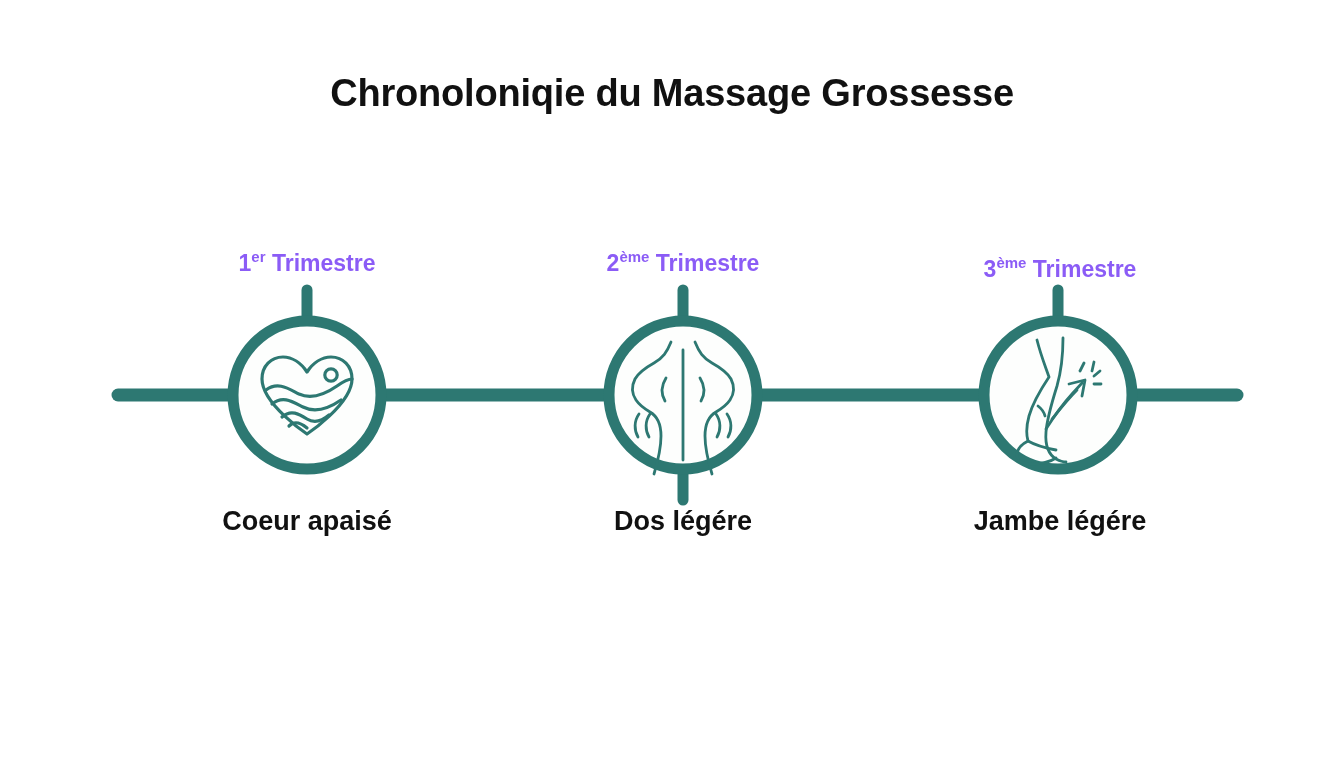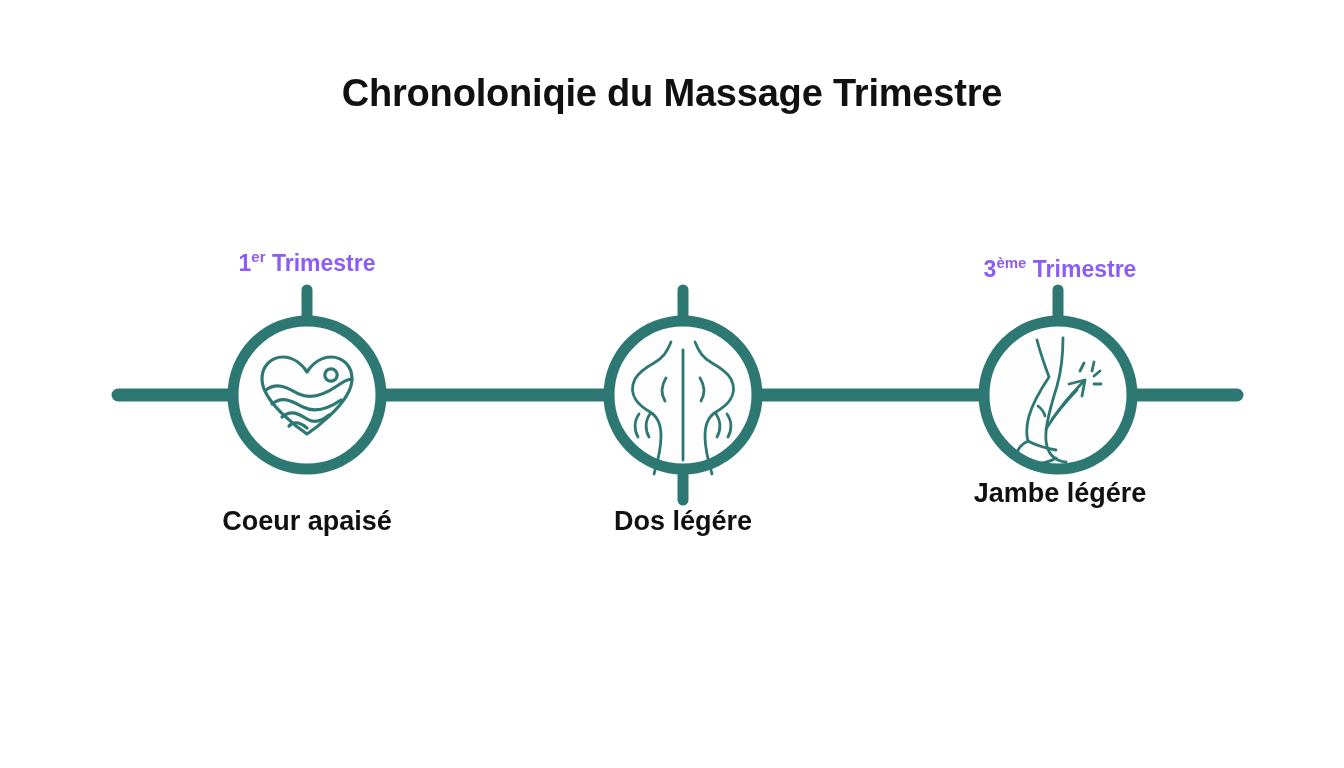--- a/index.html
+++ b/index.html
@@ -72,28 +72,28 @@
   }
 
   
   .lbl-1 { left: 147px; top: 250px; }
   .cap-1 { left: 147px; top: 506px; }
   
   .lbl-2 { left: 523px; top: 250px; }
   .cap-2 { left: 523px; top: 506px; }
   
   .lbl-3 { left: 900px; top: 256px; }
-  .cap-3 { left: 900px; top: 478px; }
+  .cap-3 { left: 900px; top: 506px; }
 </style>
 </head>
 <body>
 
 <div id="infographic">
 
-  <div class="title">Chronoloniqie du Massage Trimestre</div>
+  <div class="title">Chronoloniqie du Massage Grossesse</div>
 
   <svg class="timeline-svg" viewBox="0 0 1344 768">
 
     <g stroke="#2D7872" stroke-width="13" stroke-linecap="round" fill="none">
       <line x1="118" y1="395" x2="240" y2="395"></line>
       <line x1="375" y1="395" x2="616" y2="395"></line>
       <line x1="751" y1="395" x2="991" y2="395"></line>
       <line x1="1126" y1="395" x2="1237" y2="395"></line>
     </g>
 
@@ -190,18 +190,19 @@
         <line x1="1094" y1="362" x2="1092" y2="371"></line>
         <line x1="1100" y1="371" x2="1094" y2="376"></line>
         <line x1="1101" y1="384" x2="1094" y2="384"></line>
       </g>
     </g>
   </svg>
 
   <div class="node-label lbl-1"><span>1</span><sup>er</sup><span> Trimestre</span></div>
   <div class="node-caption cap-1">Coeur apaisé</div>
 
+  <div class="node-label lbl-2"><span>2</span><sup>ème</sup><span> Trimestre</span></div>
   <div class="node-caption cap-2">Dos légére</div>
 
   <div class="node-label lbl-3"><span>3</span><sup>ème</sup><span> Trimestre</span></div>
   <div class="node-caption cap-3">Jambe légére</div>
 
 </div>
 
 </body></html>

